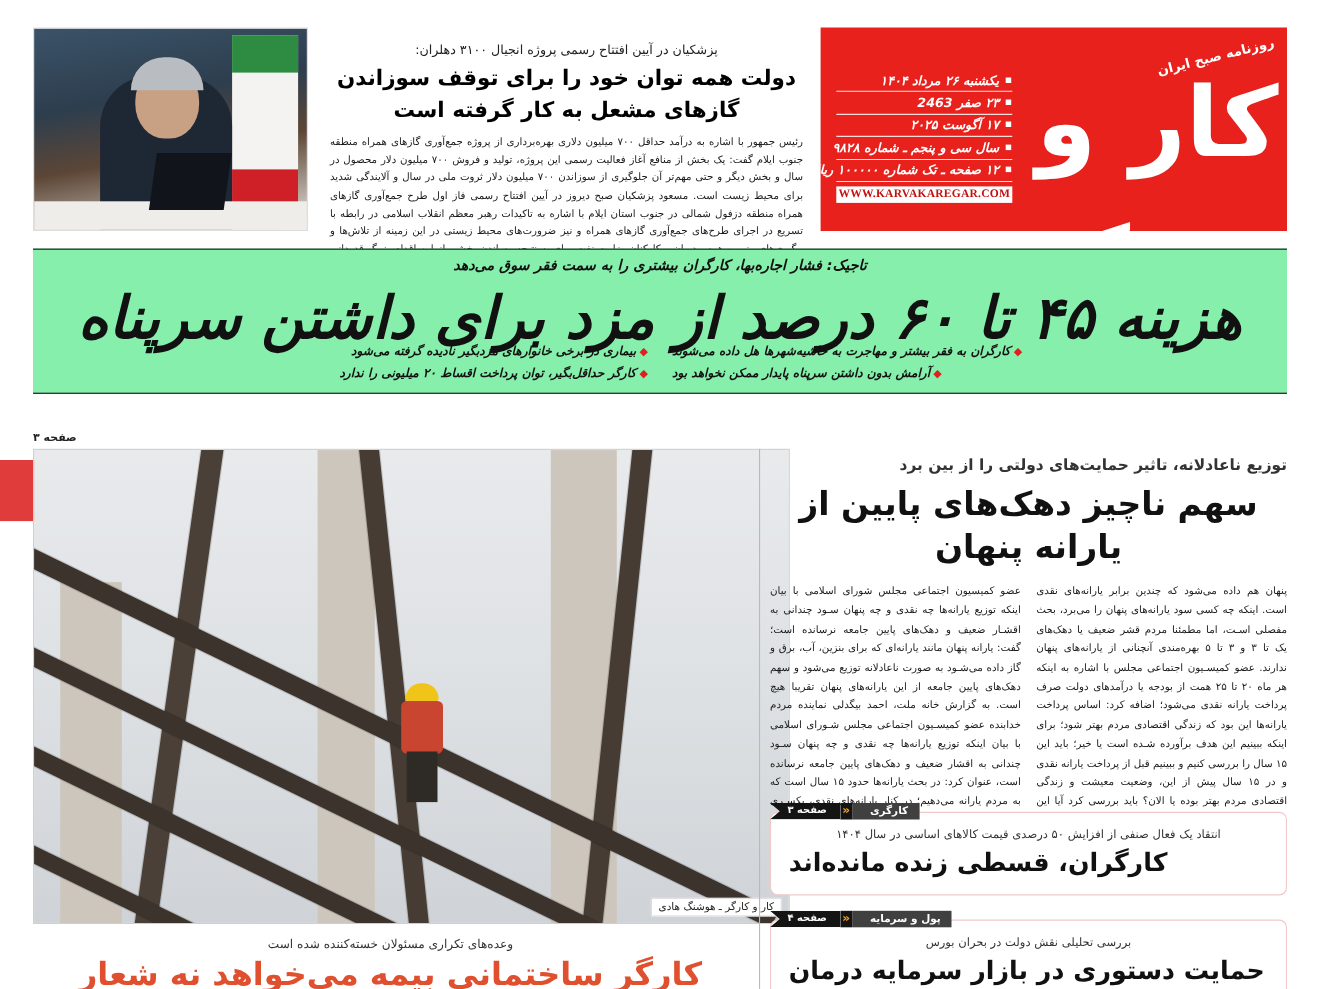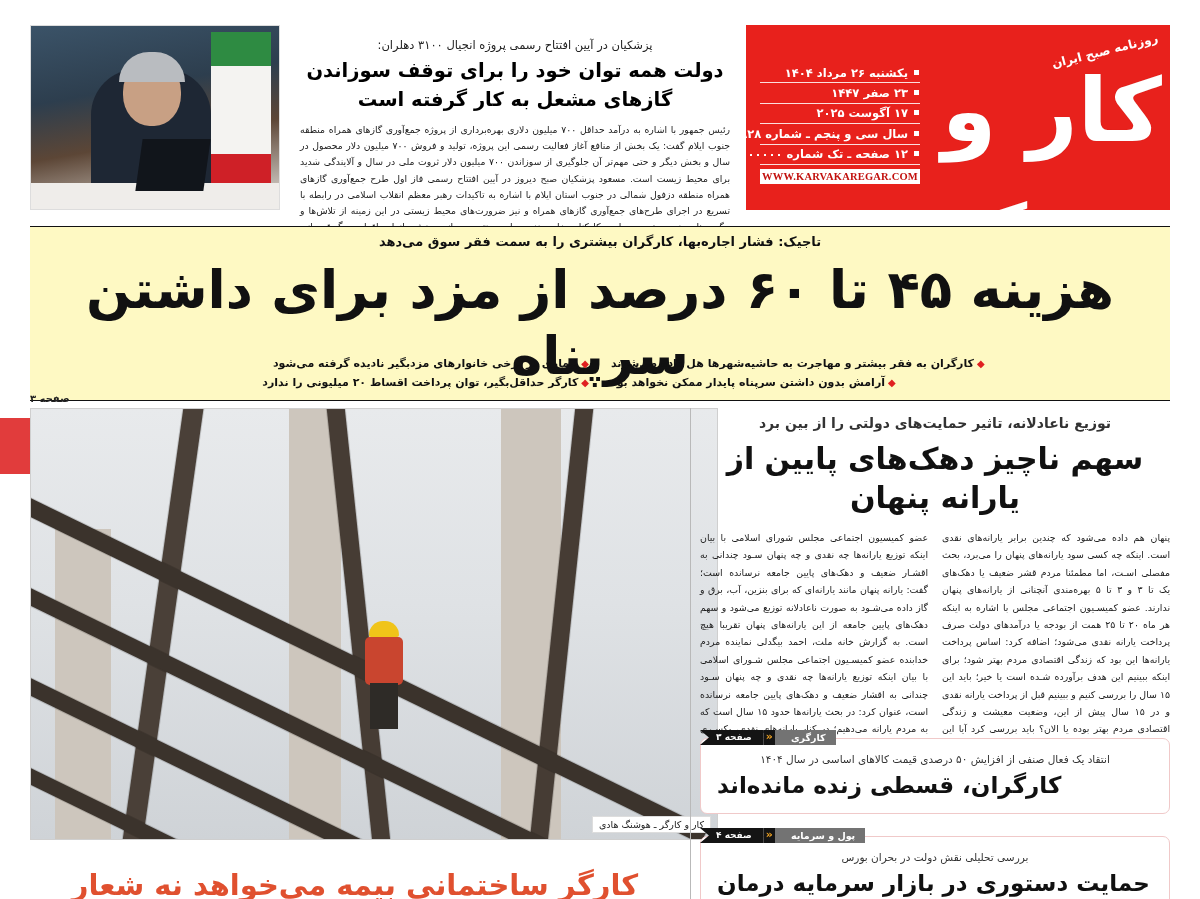--- a/index.html
+++ b/index.html
@@ -28,21 +28,21 @@
   }
   .mast-tag {
     position:absolute; right:14px; top:6px; color:#fff; font-size:12px;
     transform:rotate(-14deg); transform-origin:right top; white-space:nowrap;
     font-weight:600;
   }
   .mast-dates { position:absolute; right:250px; top:38px; width:160px; }
   .mast-dates .dline {
     color:#fff; font-size:11.5px; font-weight:bold; text-align:right;
     padding:2.5px 12px 2.5px 0; border-bottom:1px solid rgba(255,255,255,.85);
-    position:relative; white-space:nowrap; line-height:1.25;
+    position:relative; white-space:nowrap; line-height:1.25;font-style:italic;
   }
   .mast-dates .dline:last-of-type { border-bottom:none; }
   .mast-dates .dline::after{
     content:""; position:absolute; right:1px; top:50%; margin-top:-3px;
     width:5px; height:5px; background:#fff;
   }
   .mast-url {
     margin-top:4px; background:#fff; color:#c2110e; font-size:10.5px;
     font-weight:bold; text-align:center; letter-spacing:.2px;
     padding:2px 0; direction:ltr; font-family:"Liberation Serif", serif;
@@ -82,22 +82,22 @@
     line-height:1.45; margin-top:3px; letter-spacing:-.2px;
   }
   .lead-body {
     margin-top:8px; font-size:9.3px; color:#1a1a1a; line-height:1.75;
     text-align:justify; text-align-last:justify;
   }
   .lead-more { font-weight:bold; font-size:10px; }
 
   
   .banner {
-    position:absolute; left:30px; top:226px; width:1140px; height:175px;
-    background:#fef9c3; border-top:1.5px solid #111; border-bottom:1.5px solid #111;
+    position:absolute; left:30px; top:226px; width:1140px; height:132px;
+    background:#86efac; border-top:1.5px solid #111; border-bottom:1.5px solid #111;font-style:italic;
   }
   .banner-kicker{
     font-size:13px; font-weight:bold; color:#111; text-align:center;
     padding-top:7px; letter-spacing:-.2px;
   }
   .banner-head{
     font-size:53px; font-weight:bold; color:#111; text-align:center;
     line-height:1.25; margin-top:8px; letter-spacing:-1.5px;
   }
   .banner-bullets{
@@ -157,39 +157,39 @@
     font-size:11px; color:#333;
   }
   .ll-head{
     position:absolute; left:30px; top:868px; width:650px; text-align:center;
     font-size:29px; font-weight:bold; color:#e0502f; line-height:1.2; letter-spacing:-.5px;
   }
 
   
   .vrule{ position:absolute; left:690px; top:408px; width:1px; height:491px; background:#b9b9b9;}
   .rcol{ position:absolute; left:700px; top:415px; width:470px; }
-  .r-kicker{ font-size:14px; color:#333; text-align:center; font-weight:600; }
+  .r-kicker{ font-size:14px; color:#333; font-weight:600; }
   .r-head{
     font-size:30px; font-weight:bold; color:#111; text-align:center;
     line-height:1.3; margin-top:8px; letter-spacing:-.6px;
   }
   .r-body{ display:flex; gap:14px; margin-top:12px; }
   .r-body p{
     flex:1; font-size:9.4px; line-height:1.85; color:#1a1a1a;
     text-align:justify; text-align-last:justify;
   }
   .r-cont{ font-size:10px; font-weight:bold; color:#111; margin-top:6px; text-align:right;}
 
   
   .sec{ position:absolute; left:700px; width:470px; }
   .sec.one{ top:730px; }
   .sec.two{ top:828px; }
   .sec-tabrow{ display:flex; justify-content:flex-end; align-items:center; height:15px; position:relative; z-index:3;}
   .sec-name{
-    background:#737373; color:#fff; font-size:9.5px; font-weight:bold;
+    background:#404040; color:#fff; font-size:9.5px; font-weight:bold;
     padding:2px 10px 2px 16px; height:15px; line-height:11px;
   }
   .sec-chev{ color:#f5a623; font-size:11px; font-weight:bold; background:#141414;
              height:15px; line-height:14px; padding:0 2px;}
   .sec-page{
     background:#141414; color:#fff; font-size:9px; font-weight:bold;
     padding:0 12px 0 16px; height:15px; line-height:15px;
     clip-path: polygon(0 0, 100% 0, 100% 100%, 0 100%, 14% 50%);
   }
   .sec-card{
@@ -207,21 +207,21 @@
 
 <div class="page">
 
   <div class="topbar">
 
     <div class="masthead">
       <div class="mast-tag">روزنامه صبح ایران</div>
       <div class="mast-logo">کار و کارگر</div>
       <div class="mast-dates">
         <div class="dline">یکشنبه ۲۶ مرداد ۱۴۰۴</div>
-        <div class="dline">۲۳ صفر ۱۴۴۷</div>
+        <div class="dline">۲۳ صفر 2463</div>
         <div class="dline">۱۷ آگوست ۲۰۲۵</div>
         <div class="dline">سال سی و پنجم ـ شماره ۹۸۲۸</div>
         <div class="dline">۱۲ صفحه ـ تک شماره ۱۰۰۰۰۰ ریال</div>
         <div class="mast-url">WWW.KARVAKAREGAR.COM</div>
       </div>
     </div>
 
     <div class="lead">
       <div class="lead-photo">
         <div class="flagw"></div>
@@ -277,20 +277,21 @@
       <div class="beam d4"></div>
       <div class="worker">
         <div class="helm"></div>
         <div class="torso"></div>
         <div class="legs"></div>
       </div>
       <div class="photo-credit">کار و کارگر ـ هوشنگ هادی</div>
     </div>
   </div>
 
+  <div class="ll-kicker">وعده‌های تکراری مسئولان خسته‌کننده شده است</div>
   <div class="ll-head">کارگر ساختمانی بیمه می‌خواهد نه شعار</div>
 
   <div class="vrule"></div>
 
   <div class="rcol">
     <div class="r-kicker">توزیع ناعادلانه، تاثیر حمایت‌های دولتی را از بین برد</div>
     <div class="r-head">سهم ناچیز دهک‌های پایین از یارانه پنهان</div>
     <div class="r-body">
       <p>پنهان هم داده می‌شود که چندین برابر یارانه‌های نقدی است. اینکه چه کسی سود یارانه‌های پنهان را می‌برد، بحث مفصلی اسـت، اما مطمئنا مردم قشر ضعیف یا دهک‌های یک تا ۳ و ۳ تا ۵ بهره‌مندی آنچنانی از یارانه‌های پنهان ندارند. عضو کمیسـیون اجتماعی مجلس با اشاره به اینکه هر ماه ۲۰ تا ۲۵ همت از بودجه یا درآمدهای دولت صرف پرداخت یارانه نقدی می‌شود؛ اضافه کرد: اساس پرداخت یارانه‌ها این بود که زندگی اقتصادی مردم بهتر شود؛ برای اینکه ببینیم این هدف برآورده شـده است یا خیر؛ باید این ۱۵ سال را بررسی کنیم و ببینیم قبل از پرداخت یارانه نقدی و در ۱۵ سال پیش از این، وضعیت معیشت و زندگی اقتصادی مردم بهتر بوده یا الان؟ باید بررسی کرد آیا این یارانه تأثیری در بهتر شدن روند زندگی و معیشت مردم داشته یا خیر؟</p>
       <p>عضو کمیسیون اجتماعی مجلس شورای اسلامی با بیان اینکه توزیع یارانه‌ها چه نقدی و چه پنهان سـود چندانی به اقشـار ضعیف و دهک‌های پایین جامعه نرسانده است؛ گفت: یارانه پنهان مانند یارانه‌ای که برای بنزین، آب، برق و گاز داده می‌شـود به صورت ناعادلانه توزیع می‌شود و سهم دهک‌های پایین جامعه از این یارانه‌های پنهان تقریبا هیچ است. به گزارش خانه ملت، احمد بیگدلی نماینده مردم خدابنده عضو کمیسـیون اجتماعی مجلس شـورای اسلامی با بیان اینکه توزیع یارانه‌ها چه نقدی و چه پنهان سـود چندانی به اقشار ضعیف و دهک‌های پایین جامعه نرسانده است، عنوان کرد: در بحث یارانه‌ها حدود ۱۵ سال است که به مردم یارانه می‌دهیم؛ در کنار یارانه‌های نقدی، یکسـری یارانه‌های</p>

